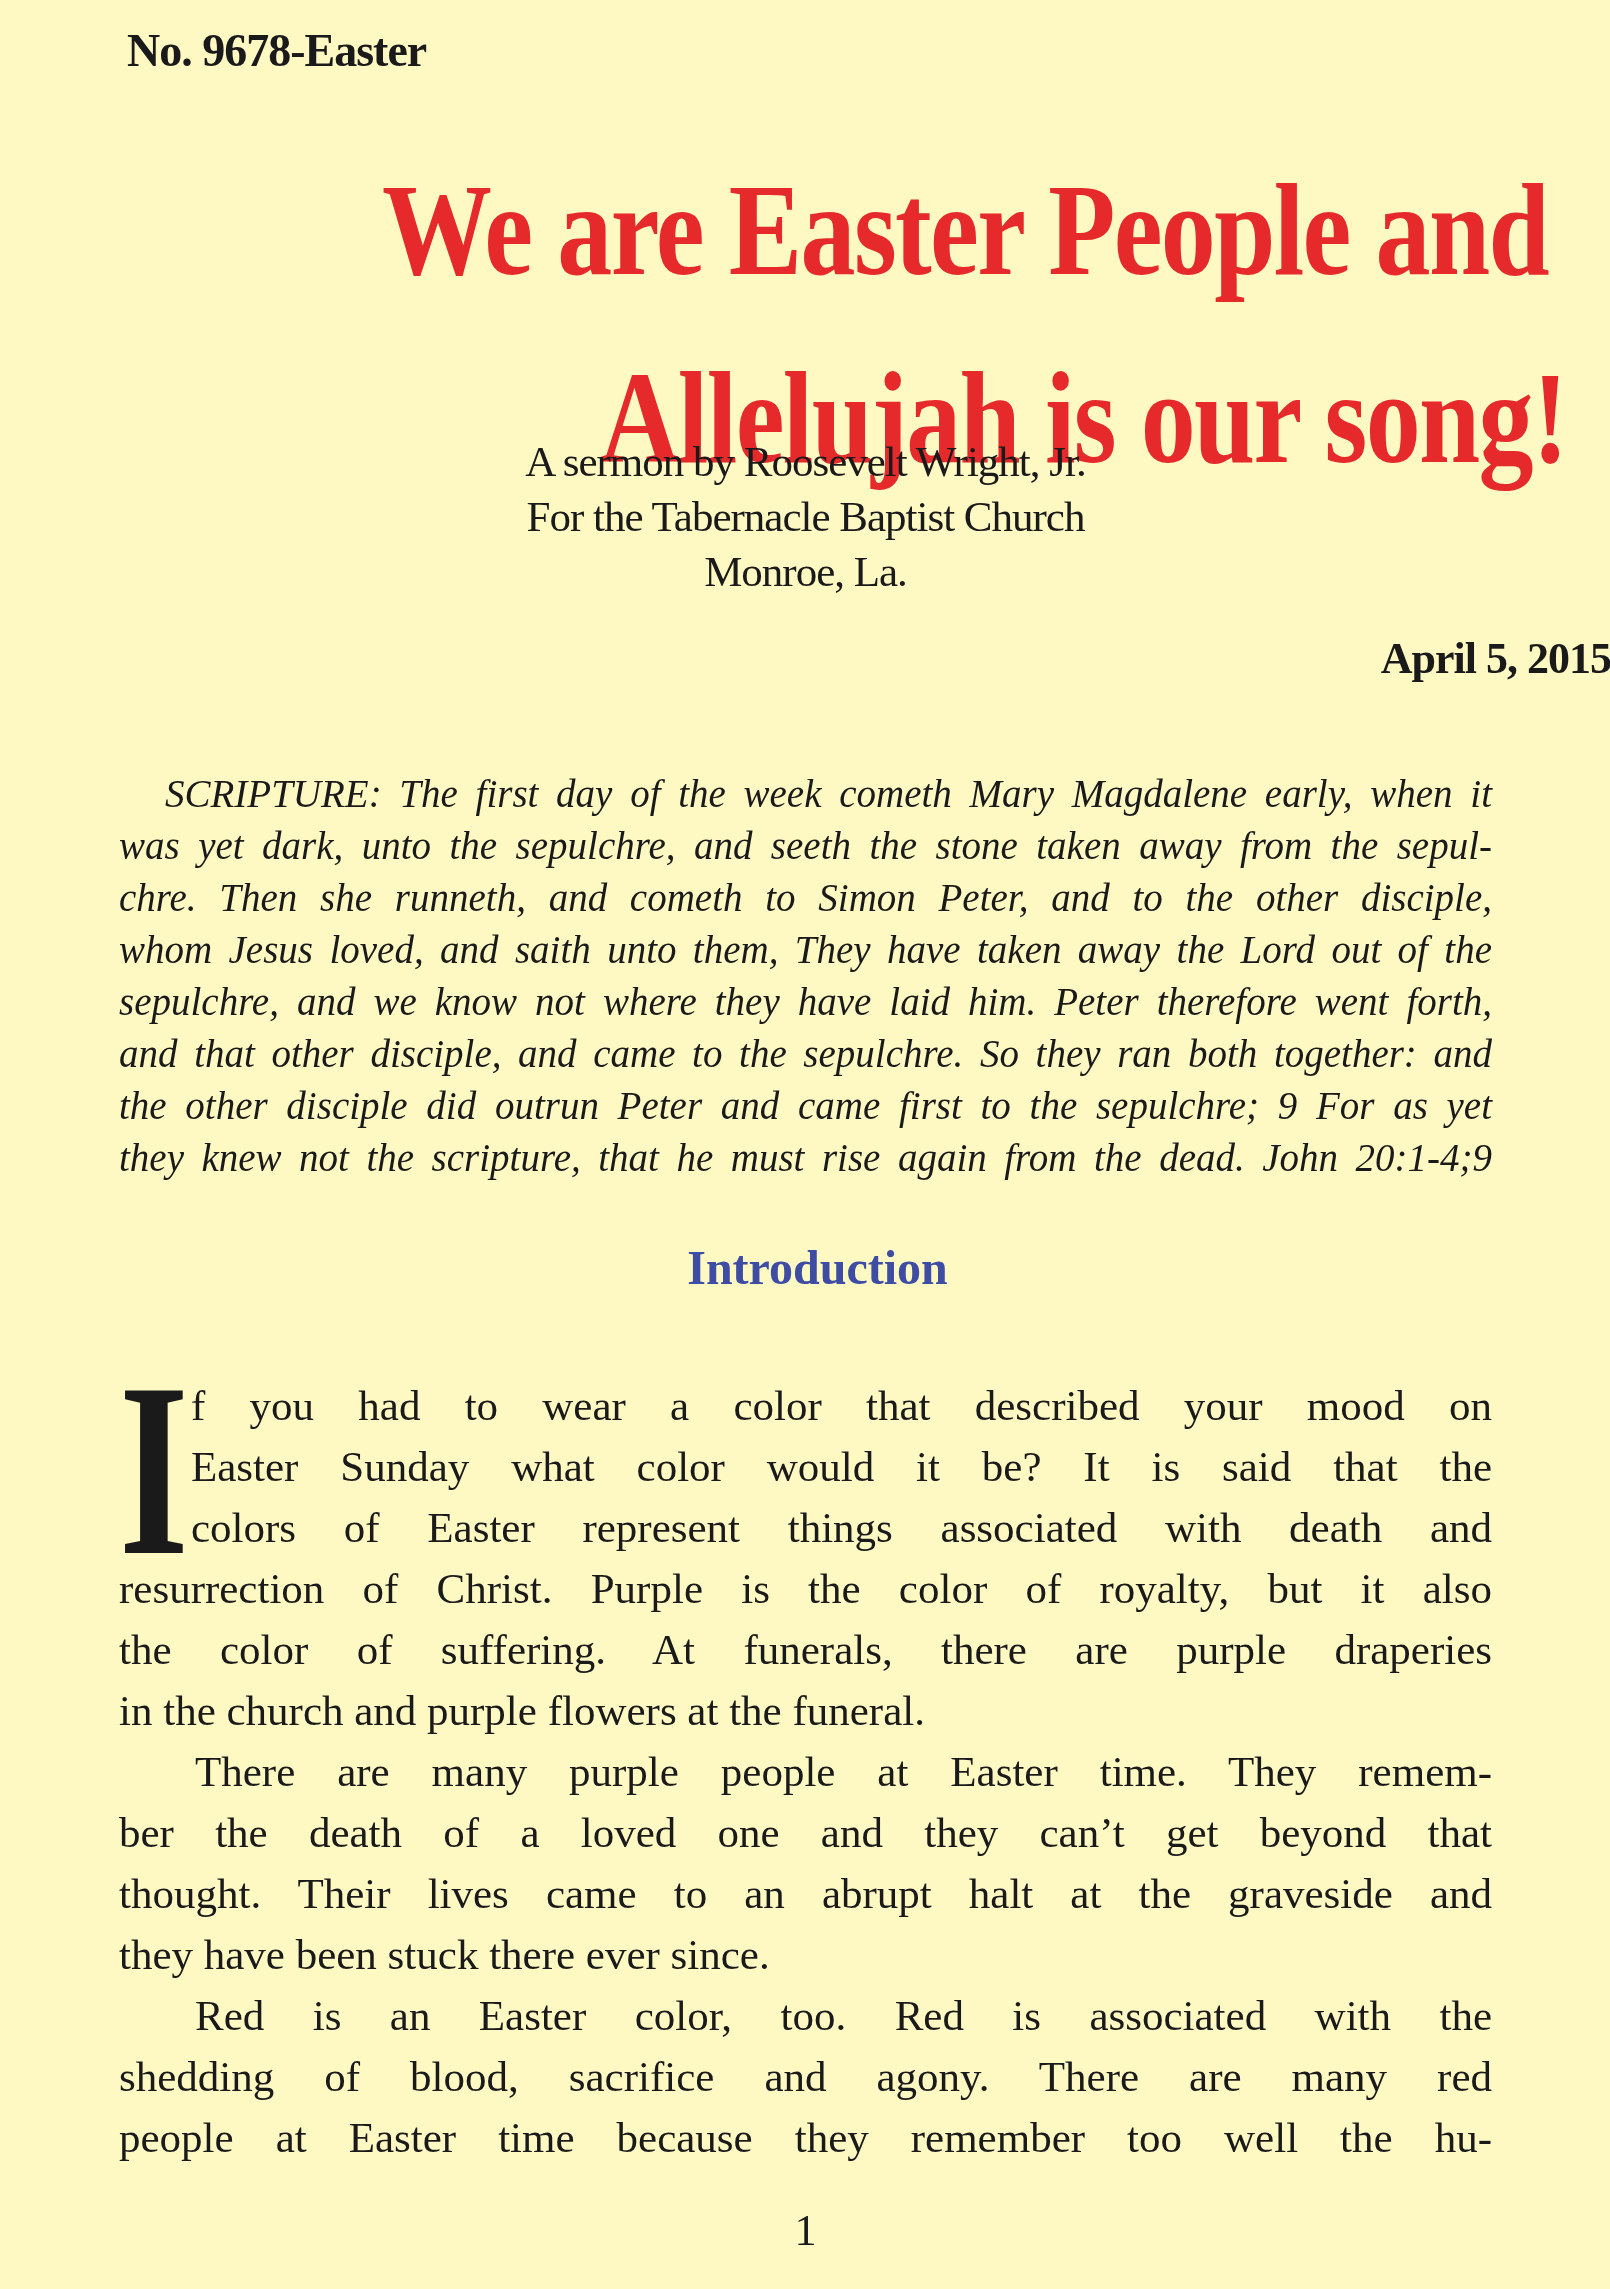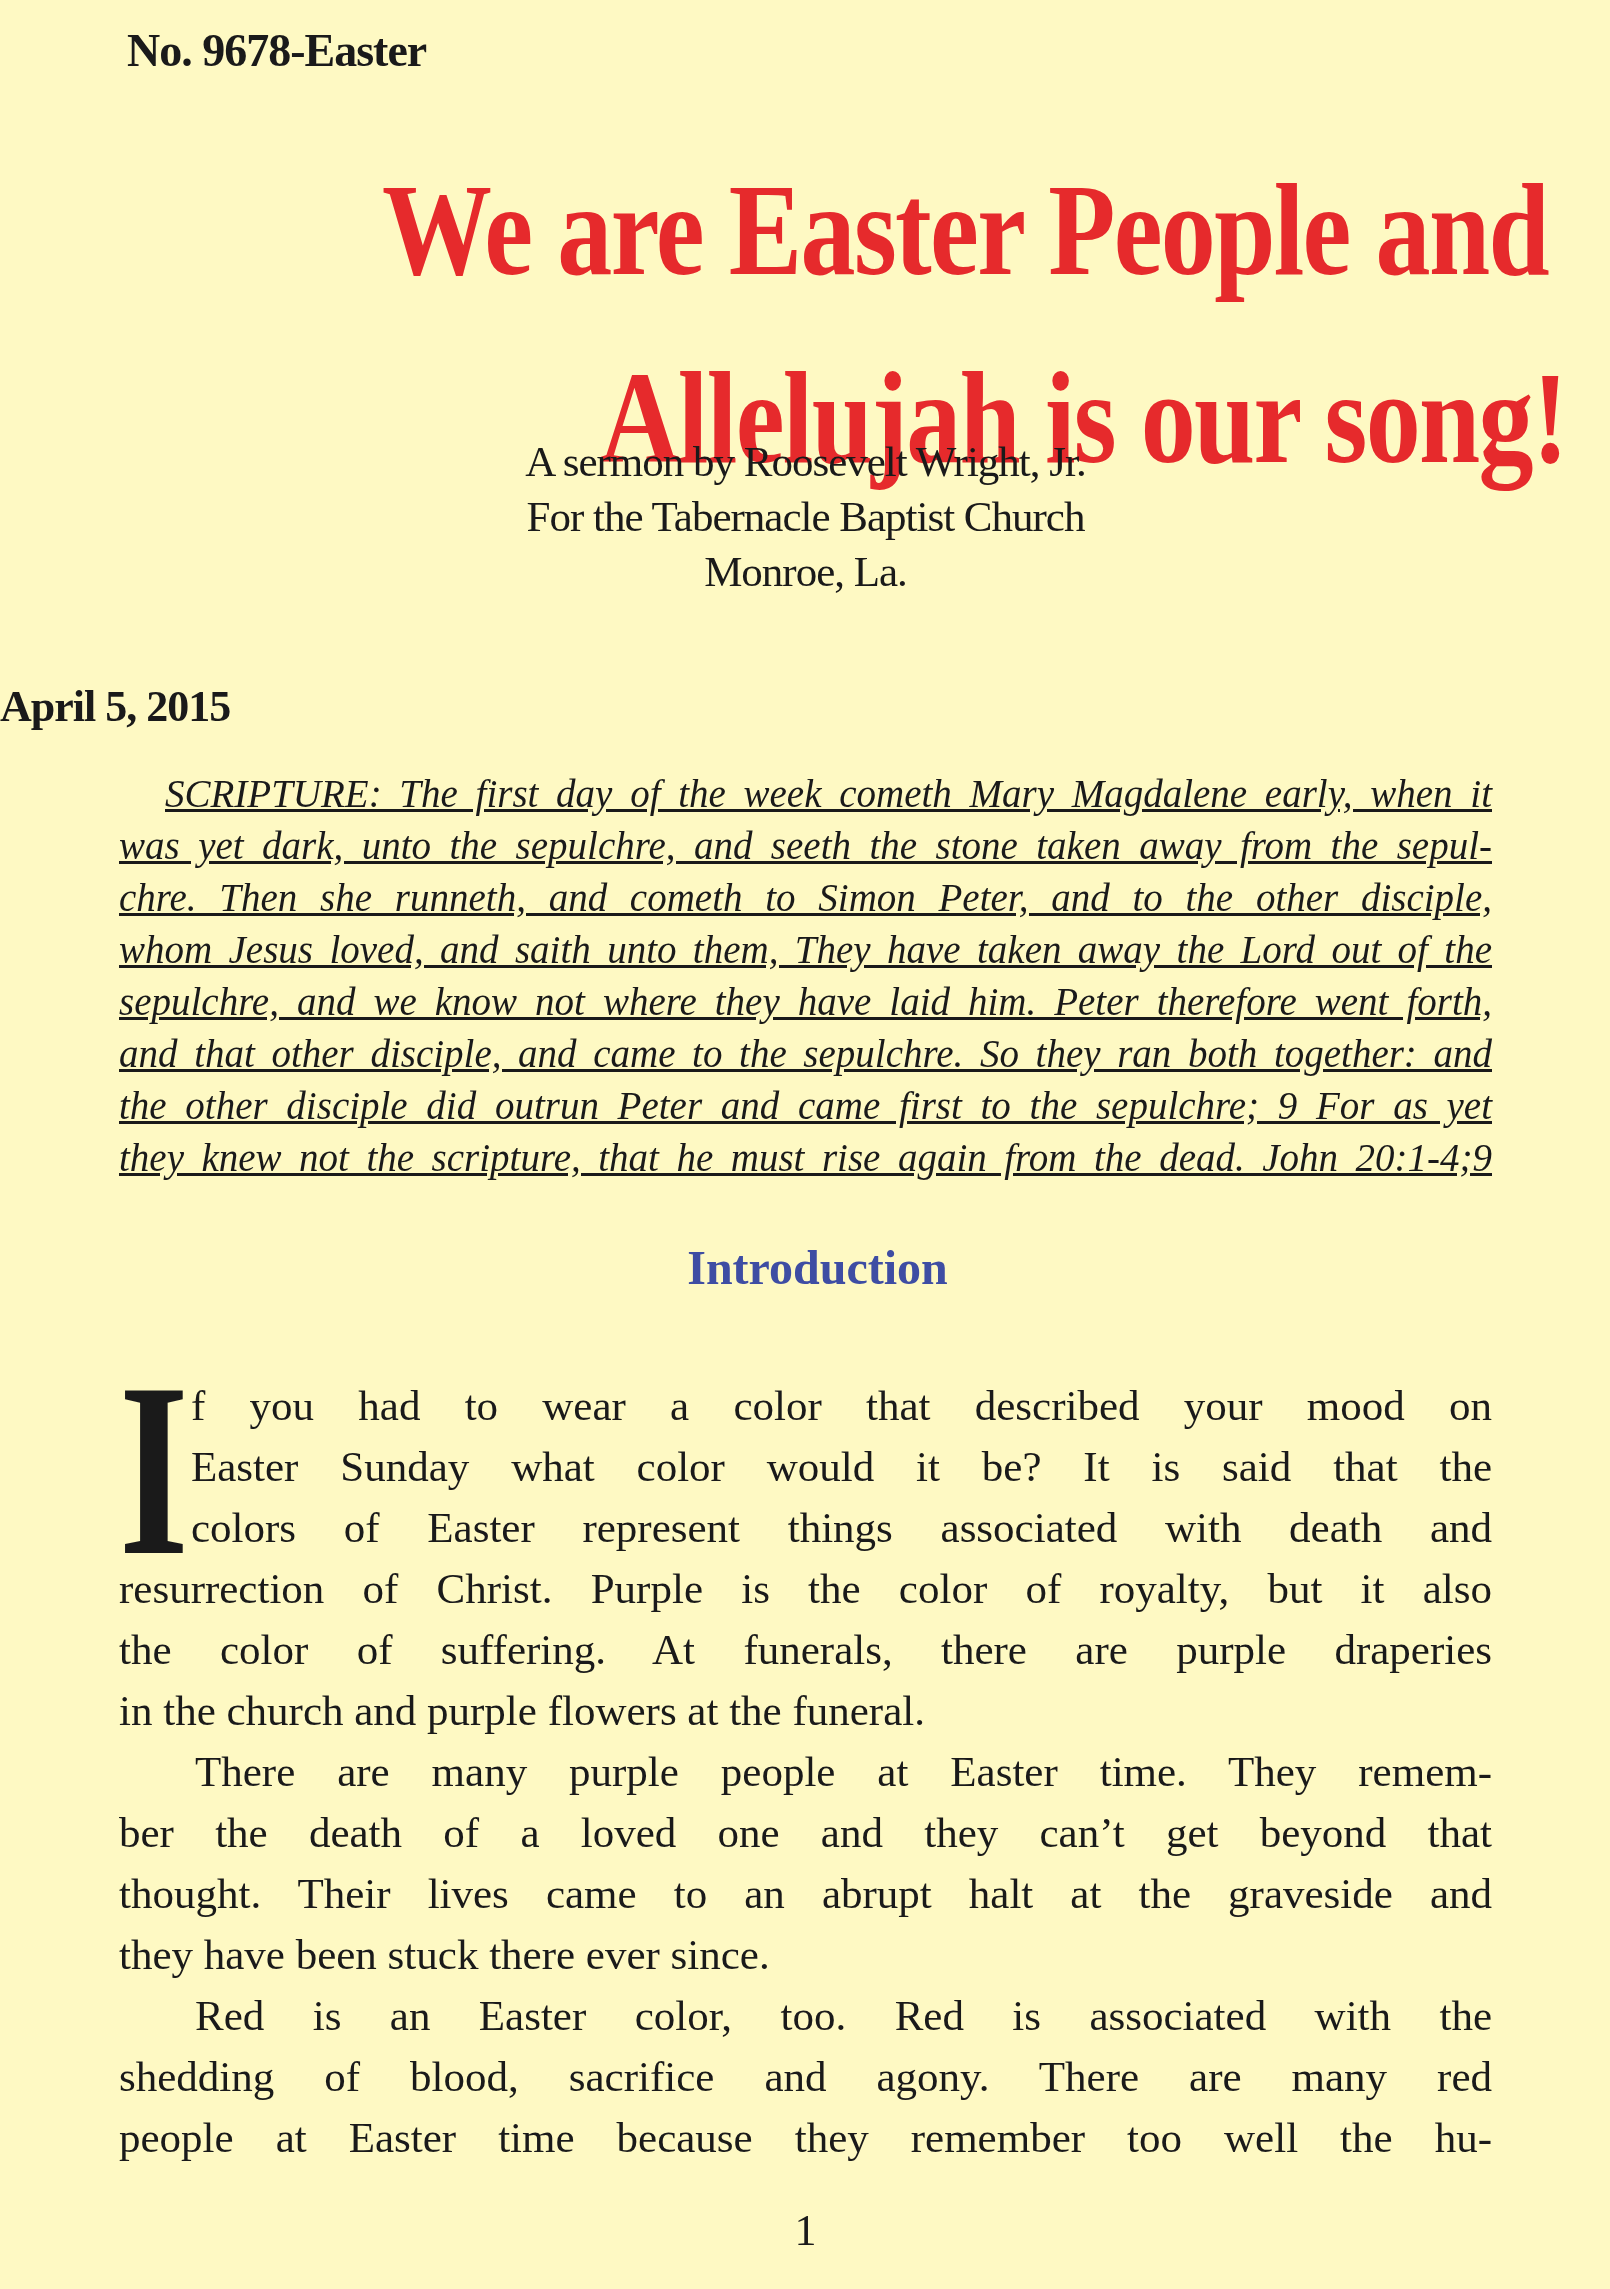--- a/index.html
+++ b/index.html
@@ -59,39 +59,38 @@
     text-align: center;
     font-weight: normal;
     font-size: 43px;
     line-height: 55px;
     letter-spacing: -1px;
   }
 
   
   .sermon-date {
     position: absolute;
-    top: 681px;
-    left: 0;
-    width: 100%;
-    text-align: left;
+    top: 633px;
+    left: 0;
+    width: 100%;
+    text-align: right;
     font-weight: bold;
     font-size: 44px;
     letter-spacing: -1px;
   }
 
   
   .scripture {
     position: absolute;
     top: 768px;
     left: 119px;
     width: 1373px;
     font-style: italic;
     font-size: 39px;
     line-height: 52px;
-    text-decoration: underline;
   }
 
   
   .lines > div {
     text-align: justify;
     text-align-last: justify;
   }
   .last-left > div:last-child {
     text-align-last: left;
   }

